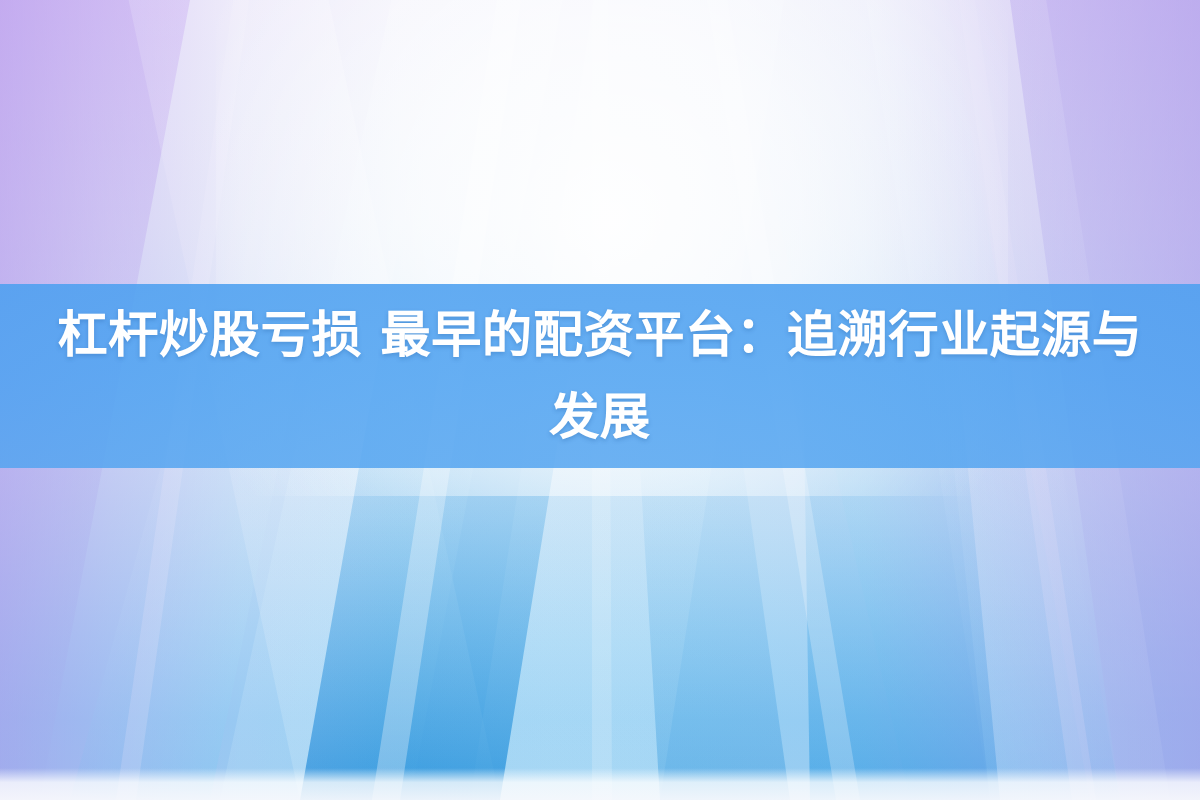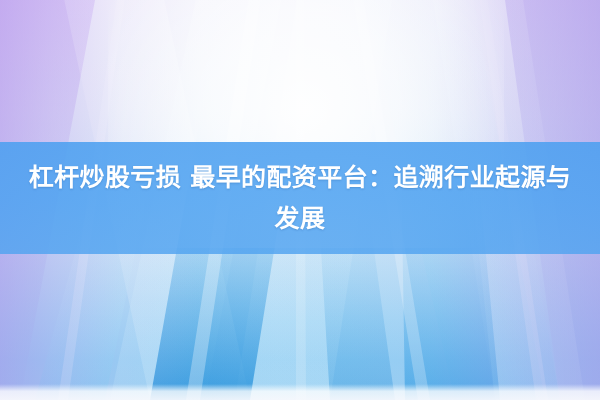--- a/index.html
+++ b/index.html
@@ -100,21 +100,21 @@
     user-select: none;
     pointer-events: none;
   }
 
   
   .title-band {
     position: absolute;
     left: 0;
     right: 0;
     top: 142px;
-    height: 112px;
+    height: 92px;
     background: linear-gradient(180deg,
       rgba(77,160,240,0.88) 0%,
       rgba(78,162,241,0.86) 50%,
       rgba(83,164,240,0.84) 100%);
     display: flex;
     align-items: center;
     justify-content: center;
     box-sizing: border-box;
     padding: 0 18px;
   }

